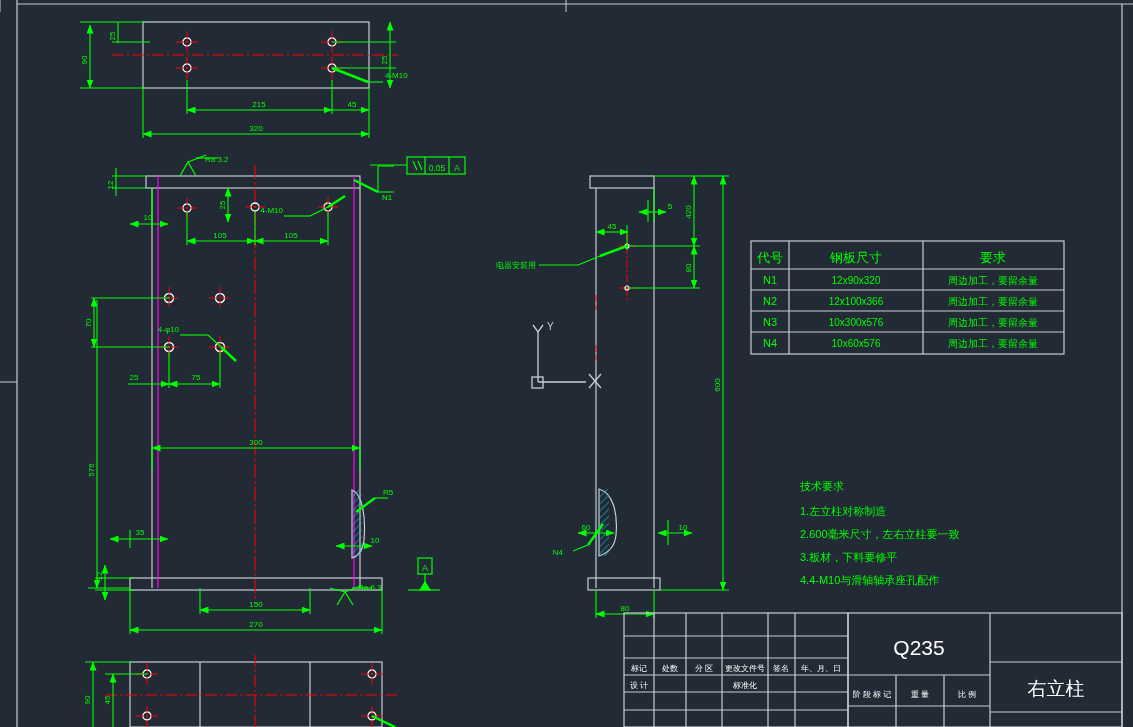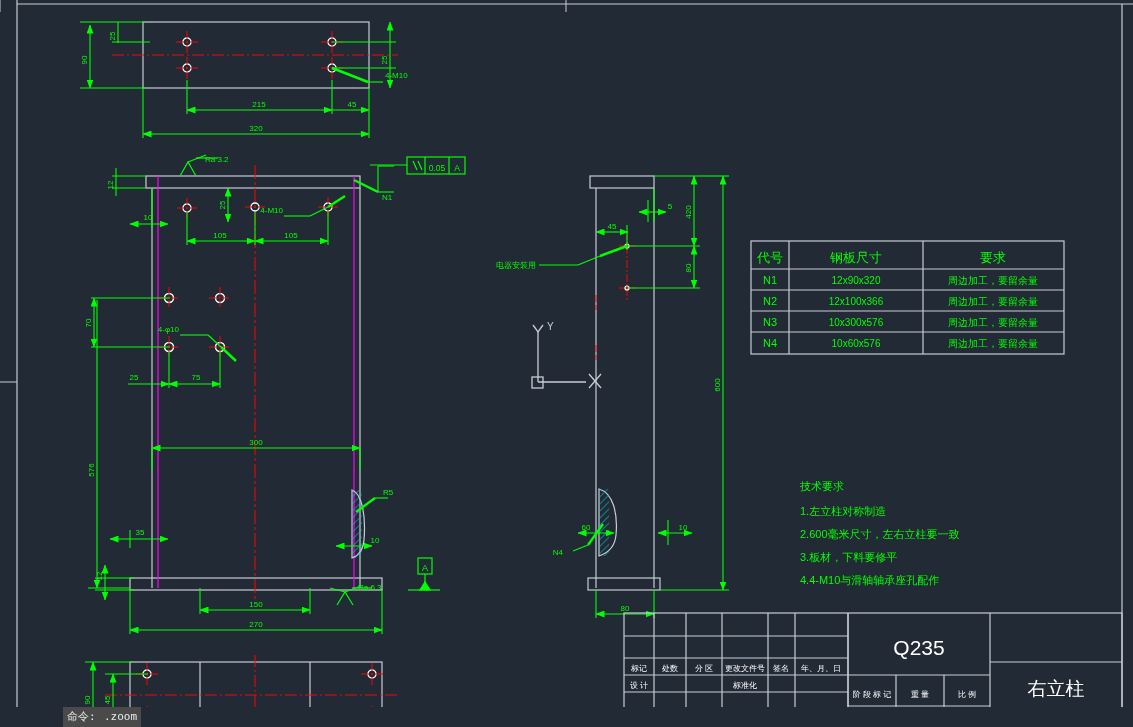--- a/index.html
+++ b/index.html
@@ -496,18 +496,14 @@
 
       <text x="872" y="697" font-size="8" text-anchor="middle">阶 段 标 记</text>
       <text x="920" y="697" font-size="8" text-anchor="middle">重  量</text>
       <text x="967" y="697" font-size="8" text-anchor="middle">比  例</text>
 
       <text x="1056" y="695" font-size="19" text-anchor="middle">右立柱</text>
     </g>
   </g>
 </svg>
 
-<div class="cmdbar">
-  <span class="seg cmdtxt" style="left:63px;">命令:</span>
-  <span class="seg cmdtxt" style="left:100px;">.zoom</span>
+
 </div>
 
-</div>
-
 </body></html>

